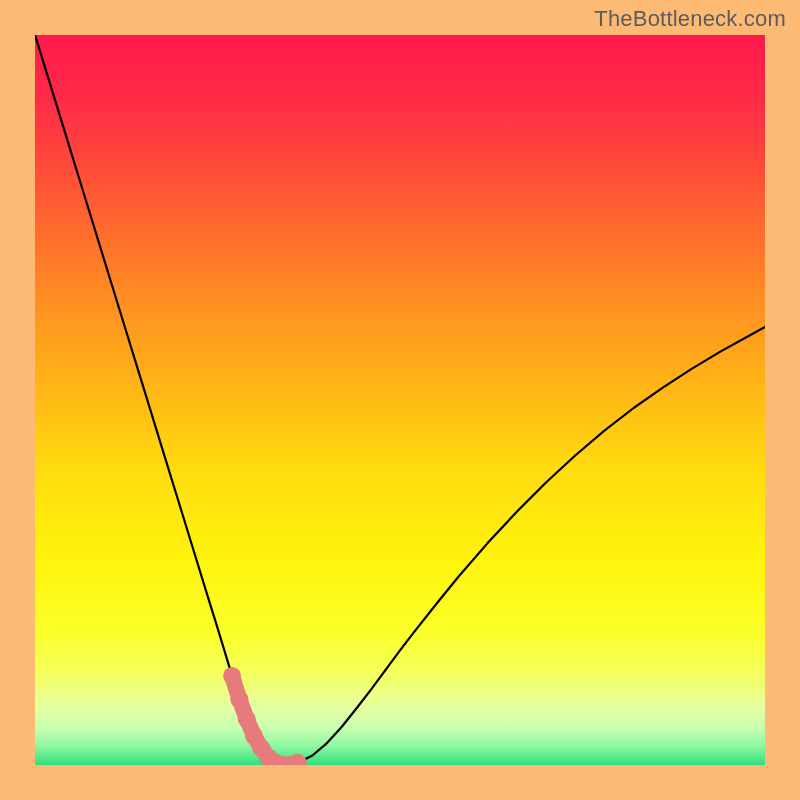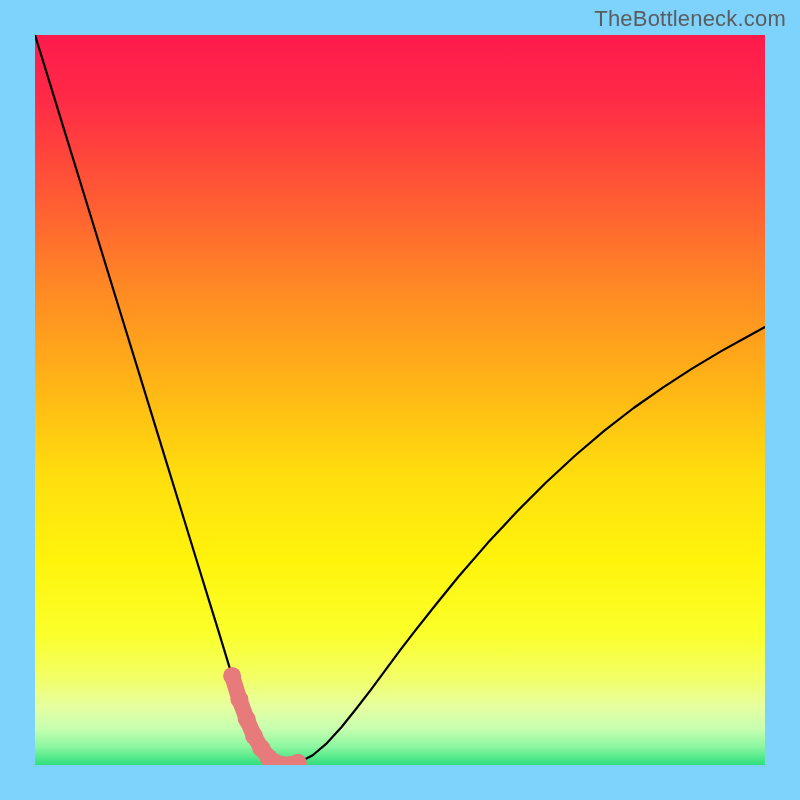--- a/index.html
+++ b/index.html
@@ -9,21 +9,21 @@
     height: 800px;
     background: #000;
     overflow: hidden;
   }
   .frame {
     position: absolute;
     left: 0;
     top: 0;
     width: 800px;
     height: 800px;
-    background: #7dd3fc;
+    background: #fdba74;
   }
   .plot-area {
     position: absolute;
     left: 35px;
     top: 35px;
     width: 730px;
     height: 730px;
     overflow: hidden;
   }
   .gradient {

